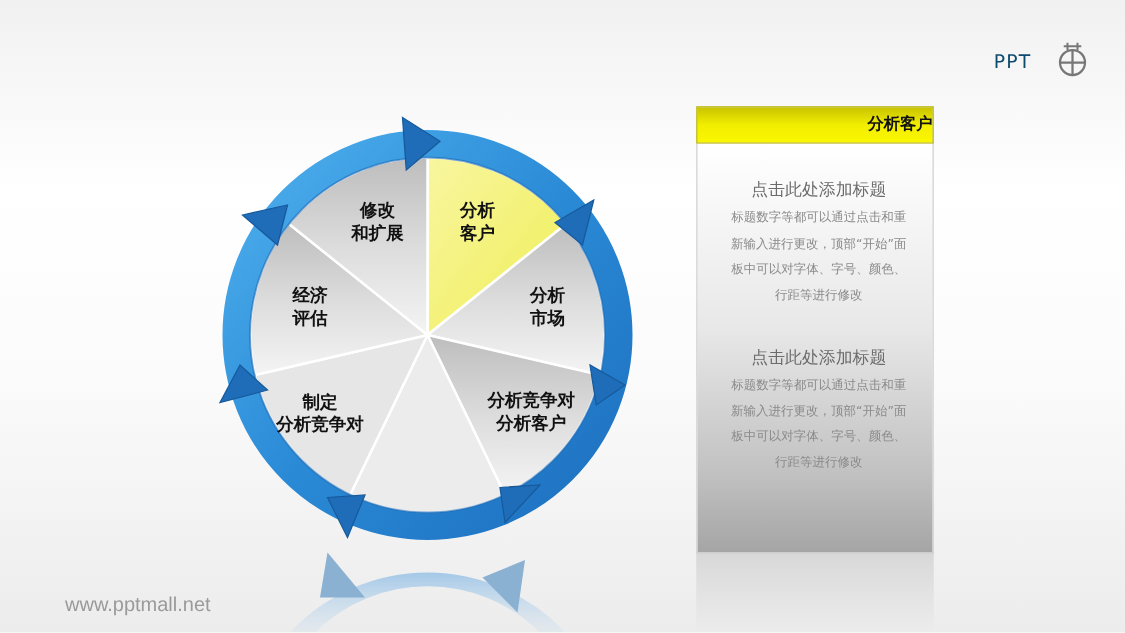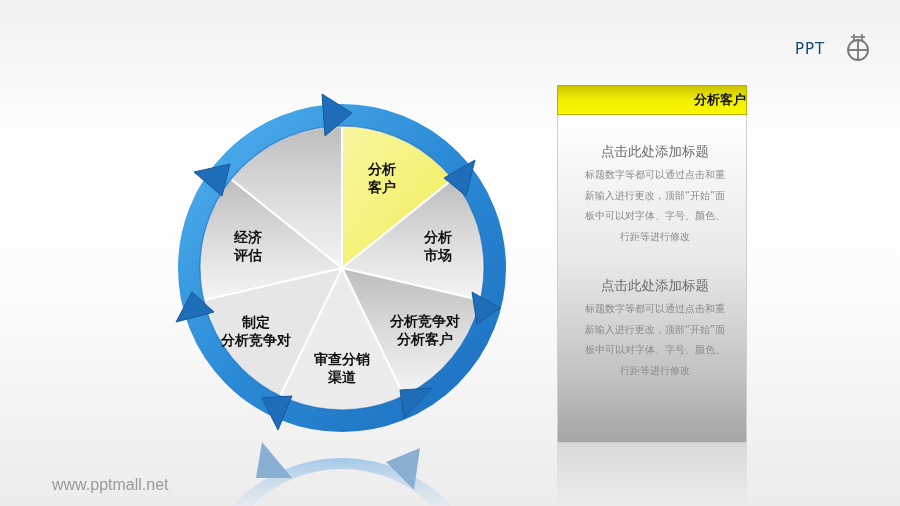--- a/index.html
+++ b/index.html
@@ -89,26 +89,26 @@
       <path d="M194,172 L230,164 L222,196 Z"></path>
     </g>
   </svg>
 
   <div class="seg-label" style="left:356px;top:160px;width:52px;">分析
 客户</div>
   <div class="seg-label" style="left:412px;top:228px;width:52px;">分析
 市场</div>
   <div class="seg-label" style="left:380px;top:312px;width:90px;">分析竞争对
 分析客户</div>
-  <div class="seg-label" style="left:306px;top:350px;width:72px;">审查分销
-渠道</div>
   <div class="seg-label" style="left:220px;top:313px;width:72px;">制定
 分析竞争对</div>
   <div class="seg-label" style="left:222px;top:228px;width:52px;">经济
 评估</div>
+  <div class="seg-label" style="left:270px;top:160px;width:64px;">修改
+和扩展</div>
 </div>
 
 <div class="panel">
   <div class="panel-header">分析客户</div>
   <div class="panel-body">
     <div class="block">
       <div class="block-title">点击此处添加标题</div>
       <div class="block-text">标题数字等都可以通过点击和重新输入进行更改，顶部“开始”面板中可以对字体、字号、颜色、行距等进行修改</div>
     </div>
     <div class="block">

